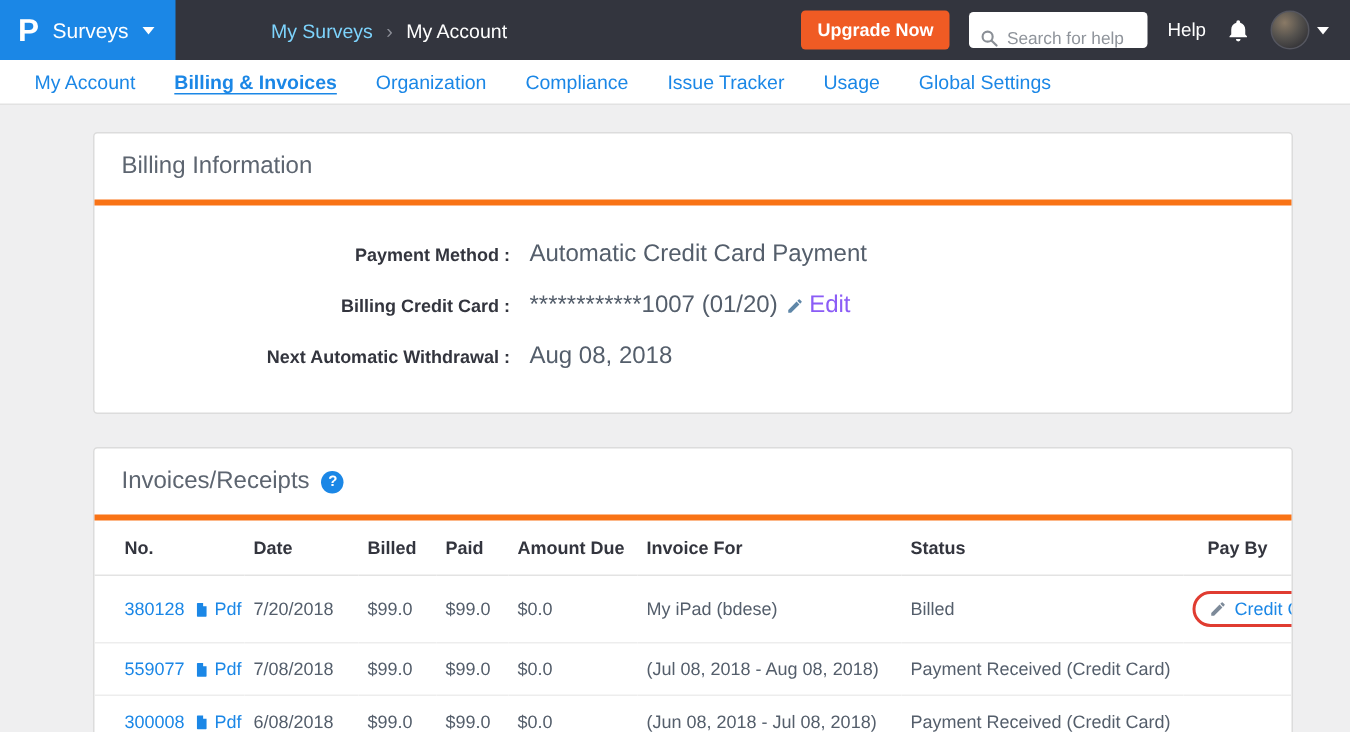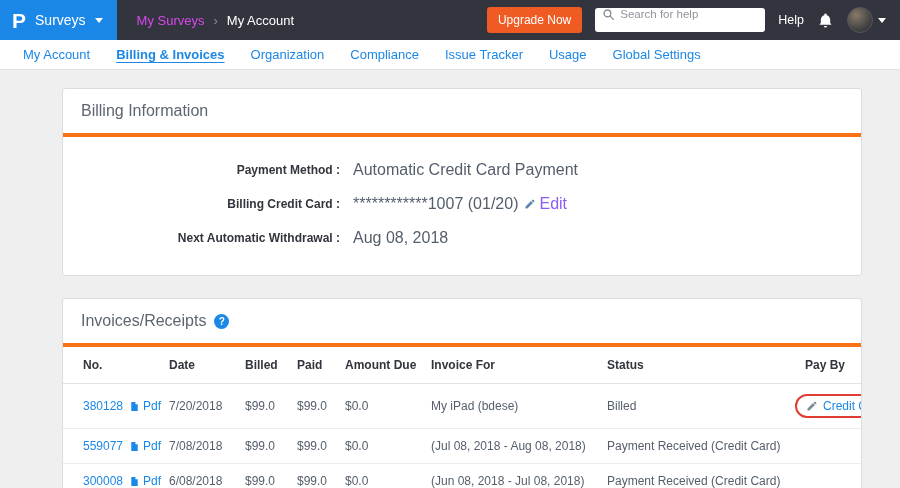--- a/index.html
+++ b/index.html
@@ -41,49 +41,49 @@
     border-top: 5px solid #fff;
     display: inline-block;
   }
   .breadcrumb {
     display: flex;
     align-items: center;
     gap: 9px;
     margin-left: 20px;
     font-size: 13px;
   }
-  .crumb-link { color: #d946ef; cursor: pointer; }
+  .crumb-link { color: #7dd3fc; cursor: pointer; margin-left: 44px; }
   .crumb-sep { color: #8b8d96; font-size: 13px; }
   .crumb-current { color: #ffffff; }
 
   .topbar-right {
     margin-left: auto;
     display: flex;
     align-items: center;
     gap: 13px;
     padding-right: 14px;
   }
   .upgrade-btn {
     background: #f05b24;
     color: #fff;
     border: none;
     font-size: 12px;
-    font-weight: normal;
+    font-weight: bold;
     font-family: "Liberation Sans", sans-serif;
     padding: 6px 11px;
     border-radius: 3px;
     cursor: pointer;
   }
   .search-box {
     background: #fff;
     border-radius: 3px;
     height: 24px;
-    width: 170px;
-    display: flex;
-    align-items: flex-start;
+    width: 119px;
+    display: flex;
+    align-items: flex-end;
     padding: 0 7px;
     gap: 5px;
   }
   .search-box input {
     border: none;
     outline: none;
     width: 100%;
     font-size: 11.5px;
     font-family: "Liberation Sans", sans-serif;
     color: #333;

